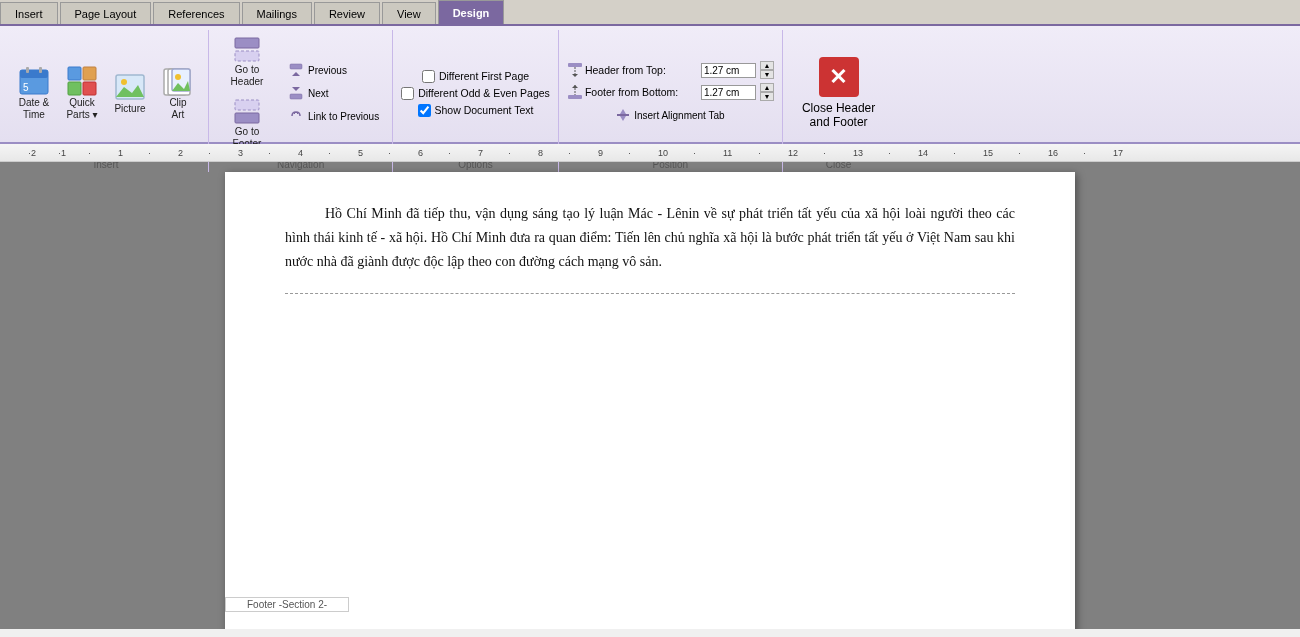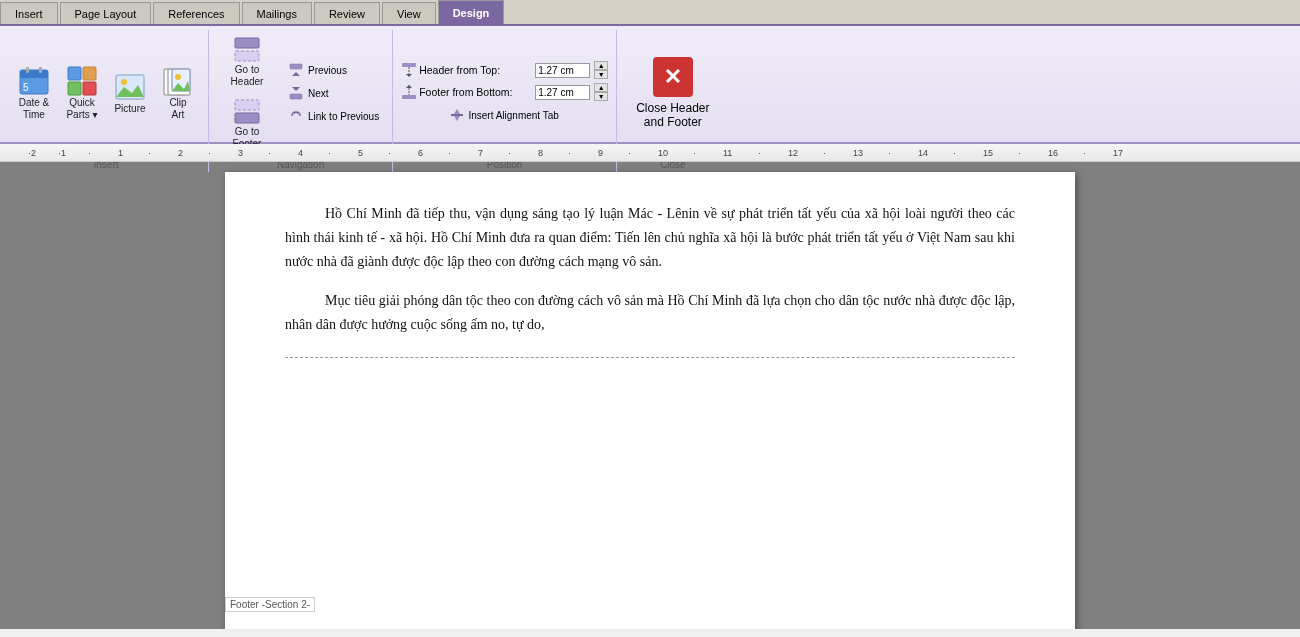--- a/index.html
+++ b/index.html
@@ -252,21 +252,21 @@
     }
 
     
     .footer-label {
       position: absolute;
       bottom: 60px;
       left: 0;
       font-size: 10px;
       color: #555;
       background: white;
-      padding: 1px 4px;
+      padding: 1px 21px;
       border: 1px solid #ccc;
     }
 
     
     .footer-line {
       border-top: 1px dashed #999;
       margin-top: 20px;
       margin-bottom: 6px;
     }
 
@@ -421,20 +421,37 @@
                 <path d="M5,5 L7,3 L9,5" fill="none" stroke="#7b68a0" stroke-width="1"></path>
               </svg>
             </div>
             <span>Link to Previous</span>
           </div>
         </div>
       </div>
       <div class="ribbon-group-label">Navigation</div>
     </div>
 
+    <div class="ribbon-group">
+      <div class="ribbon-group-inner options-group-inner">
+        <label class="checkbox-row">
+          <input type="checkbox" style="">
+          <span>Different First Page</span>
+        </label>
+        <label class="checkbox-row">
+          <input type="checkbox" style="">
+          <span>Different Odd &amp; Even Pages</span>
+        </label>
+        <label class="checkbox-row">
+          <input type="checkbox" checked="" style="">
+          <span>Show Document Text</span>
+        </label>
+      </div>
+      <div class="ribbon-group-label">Options</div>
+    </div>
 
     <div class="ribbon-group">
       <div class="ribbon-group-inner position-group-inner">
         <div class="position-row">
           <div class="position-label-icon">
             <svg width="16" height="16" viewBox="0 0 16 16">
               <rect x="1" y="1" width="14" height="4" rx="1" fill="#9b8ec4"></rect>
               <line x1="8" y1="5" x2="8" y2="14" stroke="#555" stroke-width="1" stroke-dasharray="2,1"></line>
               <polygon points="5,12 8,15 11,12" fill="#555"></polygon>
             </svg>
@@ -529,21 +546,20 @@
 
 <div class="doc-area">
   <div style="position:relative;display:flex;">
 
     <div class="left-bar"></div>
 
     <div class="doc-page">
 
       <div class="doc-para">Hồ Chí Minh đã tiếp thu, vận dụng sáng tạo lý luận Mác - Lênin về sự phát triển tất yếu của xã hội loài người theo các hình thái kinh tế - xã hội. Hồ Chí Minh đưa ra quan điểm: Tiến lên chủ nghĩa xã hội là bước phát triển tất yếu ở Việt Nam sau khi nước nhà đã giành được độc lập theo con đường cách mạng vô sản.</div>
 
-      <div class="doc-para">Mục tiêu giải phóng dân tộc theo con đường cách vô sản mà Hồ Chí Minh đã lựa chọn cho dân tộc nước nhà được độc lập, nhân dân được hưởng cuộc sống ấm no, tự do,</div>
 
       <div class="footer-line"></div>
 
       <div class="footer-label">Footer -Section 2-</div>
 
     </div>
   </div>
 </div>
 
 </body></html>

